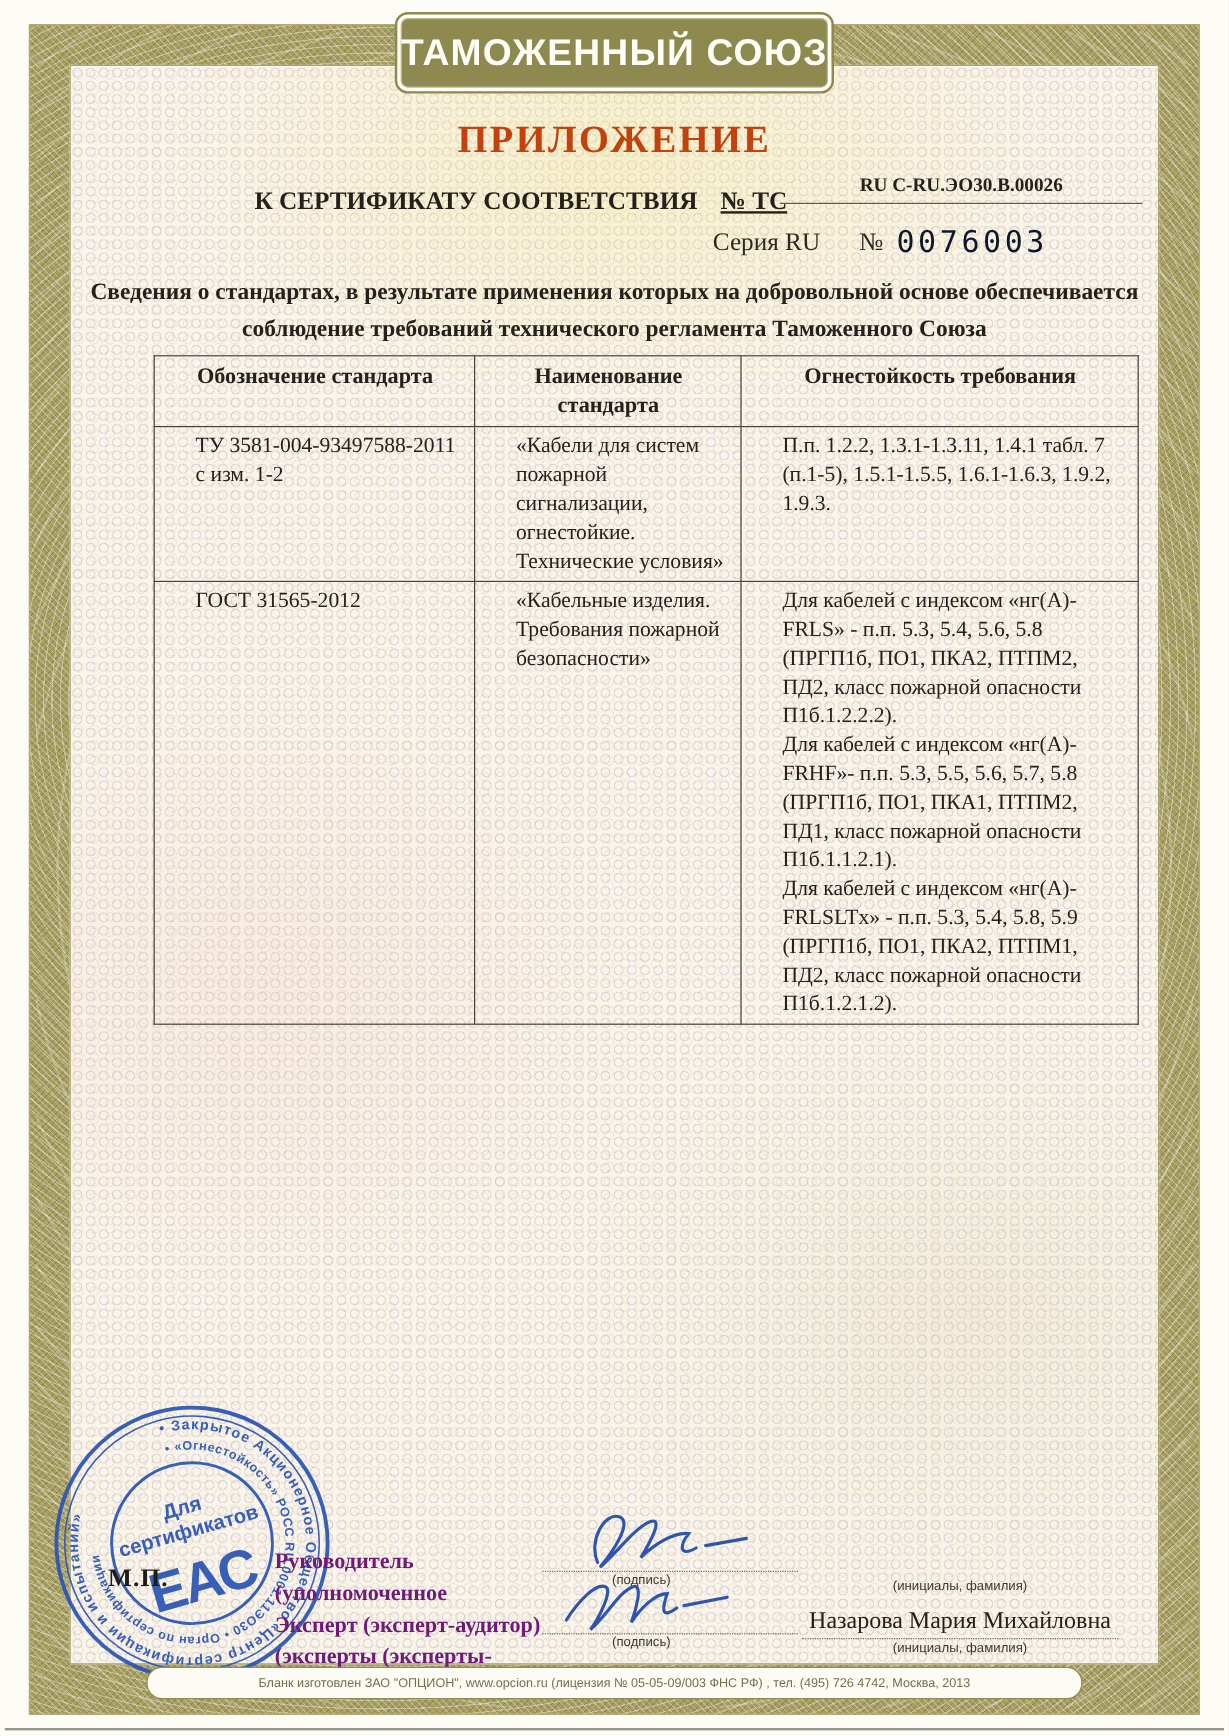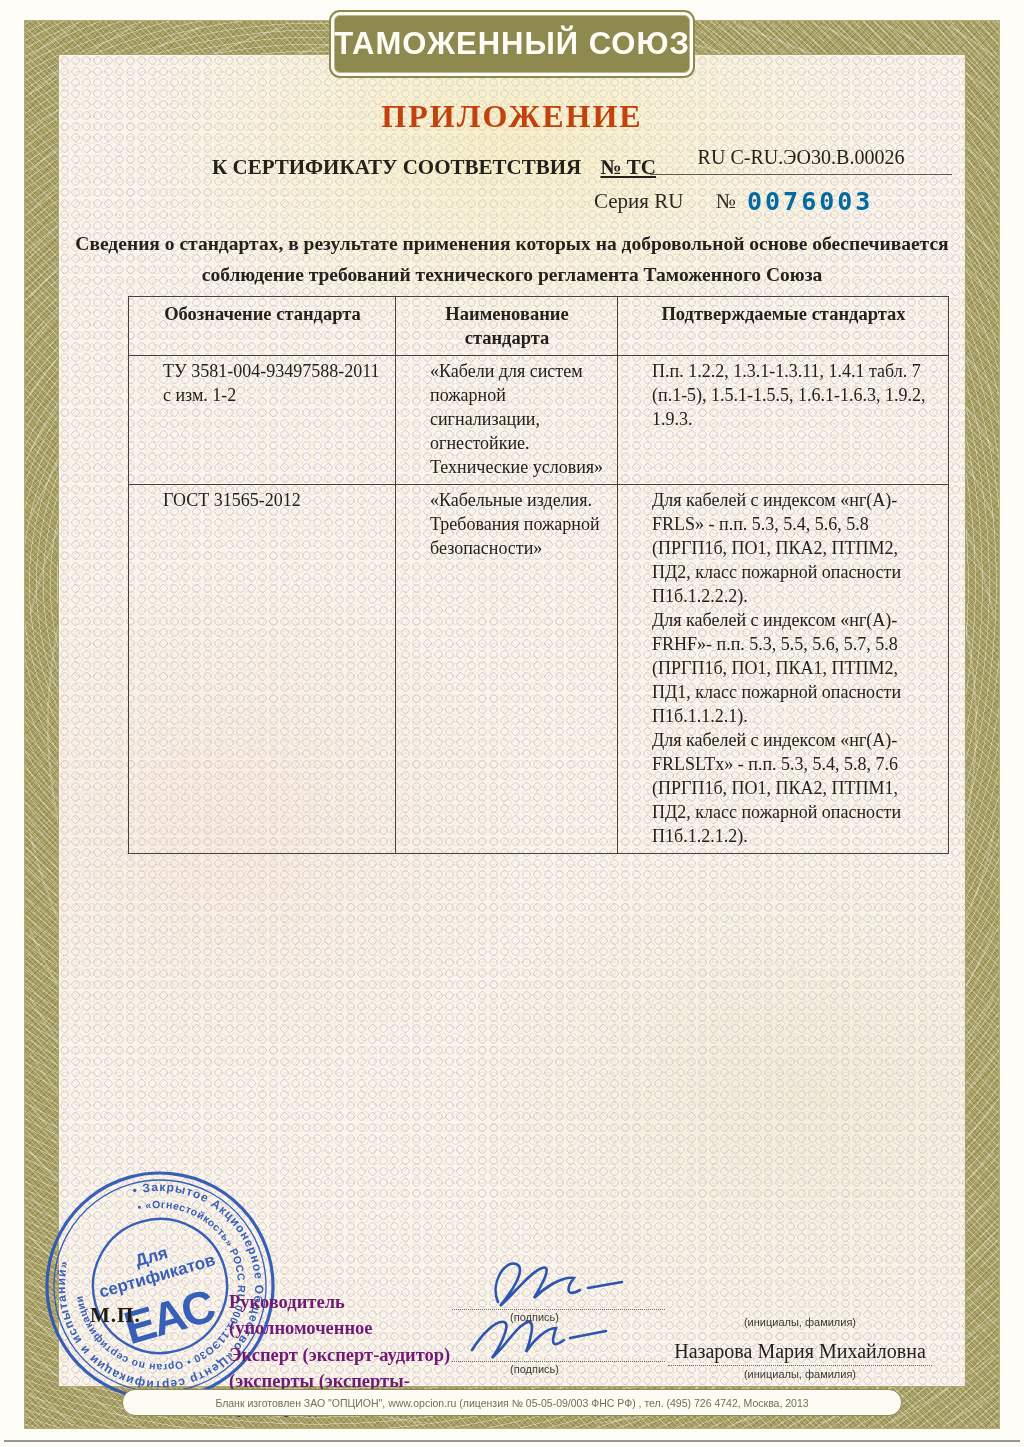--- a/index.html
+++ b/index.html
@@ -47,27 +47,27 @@
   .banner span{
     font-family:"Liberation Sans","DejaVu Sans",sans-serif;font-weight:bold;
     font-size:31px;letter-spacing:1px;color:#fffef6;white-space:nowrap;
   }
   
   .title{position:absolute;top:98px;left:0;width:100%;text-align:center;
     font-size:32px;font-weight:bold;letter-spacing:2px;color:#c2410c;}
   .subtitle{position:absolute;left:212px;top:155px;font-size:21px;font-weight:bold;color:#23211a;white-space:nowrap;}
   .subtitle .no{margin-left:14px;text-decoration:underline;}
   .certline{position:absolute;left:650px;top:146px;width:302px;text-align:center;
-    font-size:20px;font-weight:normal;color:#23211a;padding-bottom:5px;
+    font-size:16px;font-weight:bold;color:#23211a;padding-bottom:5px;
     border-bottom:1.5px solid #5e5c50;white-space:nowrap;}
   .series-label{position:absolute;left:594px;top:189px;font-size:21px;color:#2a281f;}
   .series-no{position:absolute;left:716px;top:189px;font-size:21px;color:#2a281f;}
   .blank-number{position:absolute;left:747px;top:187px;
     font-family:"DejaVu Sans Mono","Liberation Mono",monospace;
-    font-size:25px;font-weight:bold;letter-spacing:3px;color:#0369a1;}
+    font-size:25px;font-weight:normal;letter-spacing:3px;color:#0f172a;}
   .intro{position:absolute;top:228px;left:50%;transform:translateX(-50%);width:900px;
     text-align:center;font-size:19.5px;font-weight:bold;line-height:31px;color:#23211a;}
   
   table.standards{position:absolute;left:128px;top:296px;width:820px;
     border-collapse:collapse;table-layout:fixed;}
   table.standards th,table.standards td{
     border:1.5px solid #45423a;vertical-align:top;color:#23211a;
     padding:3px 9px 5px 10px;margin-top:44px;}
   table.standards th{font-size:18.5px;font-weight:bold;text-align:center;
     line-height:24px;padding-top:5px;}
@@ -125,38 +125,38 @@
   <table class="standards">
     <colgroup>
         <col class="col-1">
         <col class="col-2">
         <col class="col-3">
       </colgroup>
     <thead>
       <tr>
         <th>Обозначение стандарта</th>
         <th>Наименование стандарта</th>
-        <th>Подтверждаемые стандартах</th>
+        <th>Огнестойкость требования</th>
       </tr>
     </thead>
     <tbody>
       <tr>
         <td>ТУ 3581-004-93497588-2011 с изм. 1-2</td>
         <td>«Кабели для систем пожарной сигнализации, огнестойкие. Технические условия»</td>
         <td class="reqs" style="line-height:24px;">
           <p>П.п. 1.2.2, 1.3.1-1.3.11, 1.4.1 табл. 7 (п.1-5), 1.5.1-1.5.5, 1.6.1-1.6.3, 1.9.2, 1.9.3.</p>
         </td>
       </tr>
       <tr>
         <td>ГОСТ 31565-2012</td>
         <td>«Кабельные изделия. Требования пожарной безопасности»</td>
         <td class="reqs">
           <p>Для кабелей с индексом «нг(А)-FRLS» - п.п. 5.3, 5.4, 5.6, 5.8 (ПРГП1б, ПО1, ПКА2, ПТПМ2, ПД2, класс пожарной опасности П1б.1.2.2.2).</p>
           <p>Для кабелей с индексом «нг(А)-FRHF»- п.п. 5.3, 5.5, 5.6, 5.7, 5.8 (ПРГП1б, ПО1, ПКА1, ПТПМ2, ПД1, класс пожарной опасности П1б.1.1.2.1).</p>
-          <p>Для кабелей с индексом «нг(А)-FRLSLTx» - п.п. 5.3, 5.4, 5.8, 7.6 (ПРГП1б, ПО1, ПКА2, ПТПМ1, ПД2, класс пожарной опасности П1б.1.2.1.2).</p>
+          <p>Для кабелей с индексом «нг(А)-FRLSLTx» - п.п. 5.3, 5.4, 5.8, 5.9 (ПРГП1б, ПО1, ПКА2, ПТПМ1, ПД2, класс пожарной опасности П1б.1.2.1.2).</p>
         </td>
       </tr>
     </tbody>
   </table>
 
   <svg class="stamp" width="240" height="240" viewBox="0 0 240 240">
     <g fill="none" stroke="#2a55b5">
       <circle cx="120" cy="120" r="113" stroke-width="3.2"></circle>
       <circle cx="120" cy="120" r="106" stroke-width="1.3"></circle>
       <circle cx="120" cy="120" r="67" stroke-width="2.4"></circle>

